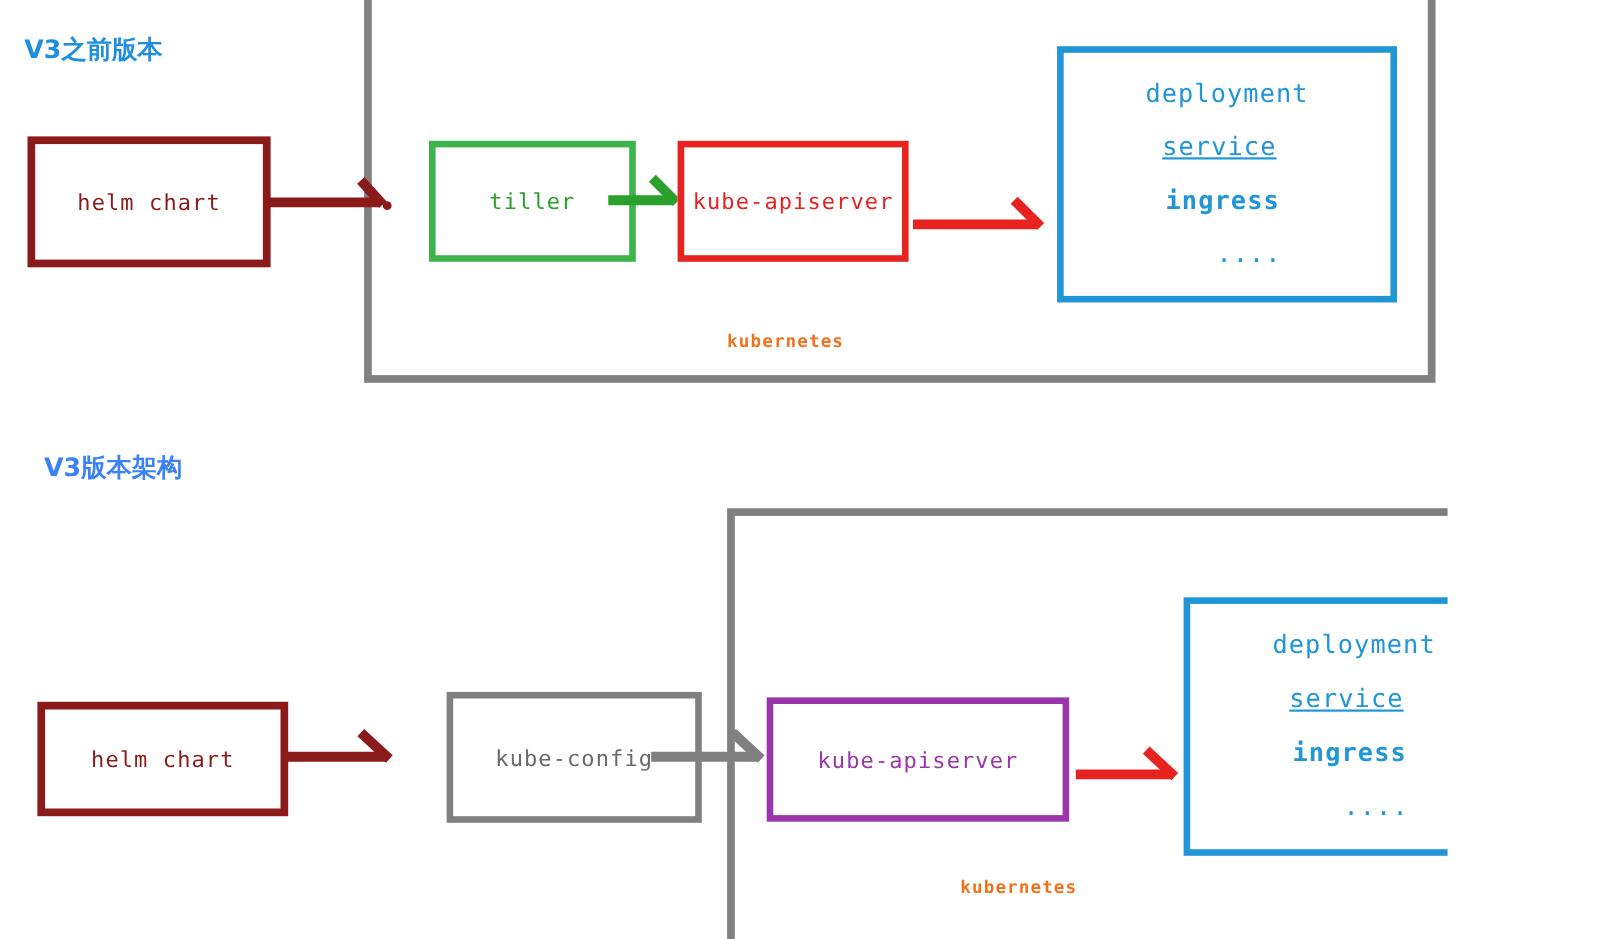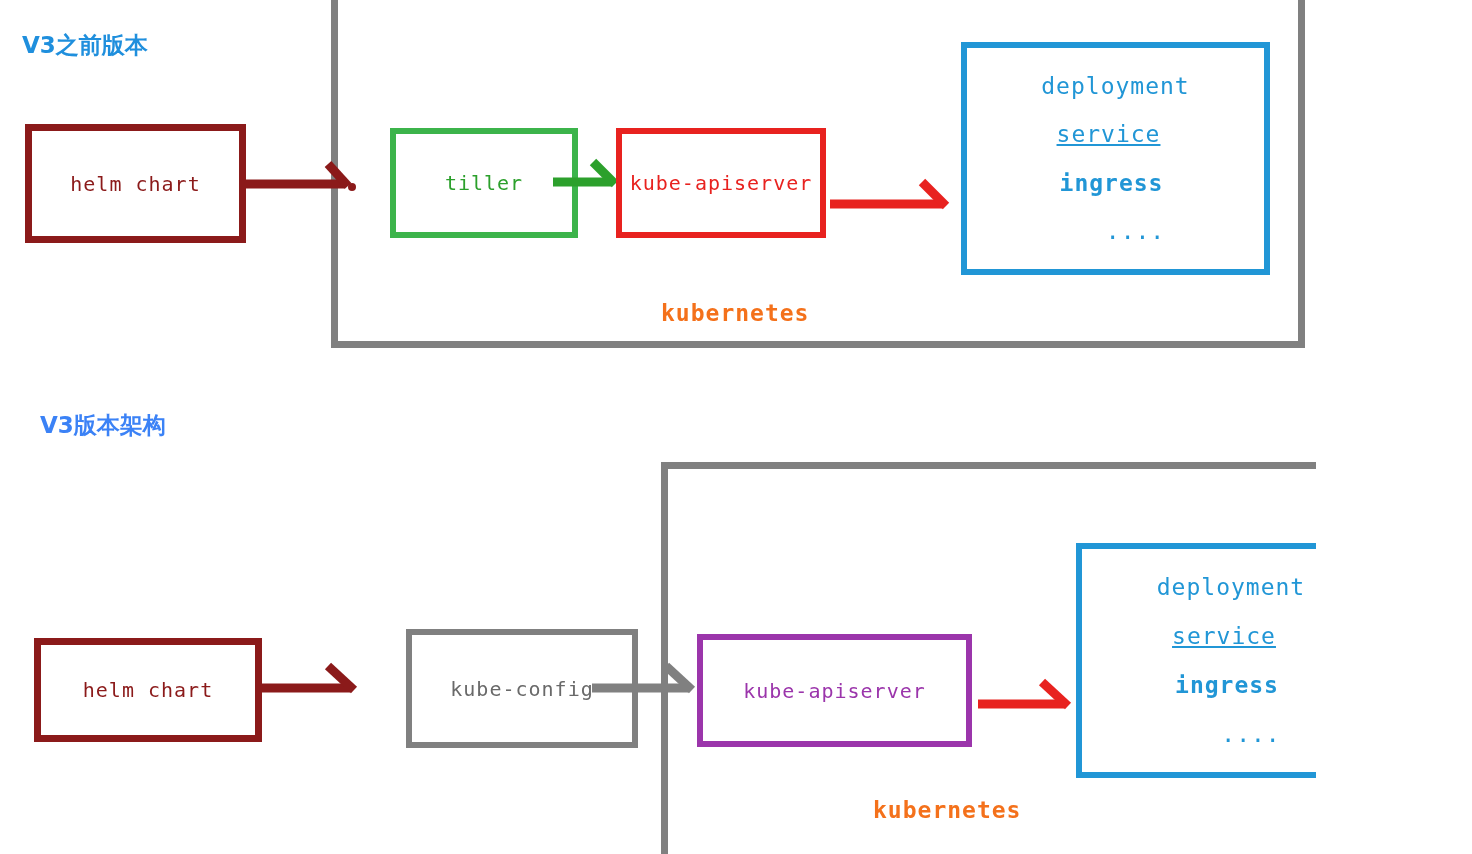--- a/index.html
+++ b/index.html
@@ -86,21 +86,21 @@
   .res-deployment { align-self: center; }
   .res-service    { align-self: center; margin-right: 14px; text-decoration: underline; }
   .res-ingress    { align-self: center; margin-right: 8px; font-weight: bold; }
   .res-ellipsis   { align-self: center; margin-left: 40px; letter-spacing: 6px; }
 
   
   .cluster-label {
     color: #f4711b;
     font-family: "DejaVu Sans Mono", monospace;
     font-weight: bold;
-    font-size: 23px;
+    font-size: 16px;
     letter-spacing: 1px;
     white-space: nowrap;
   }
 
   
   .arrow { position: absolute; }
   .arrow svg { display: block; overflow: visible; }
 </style>
 </head>
 <body>

